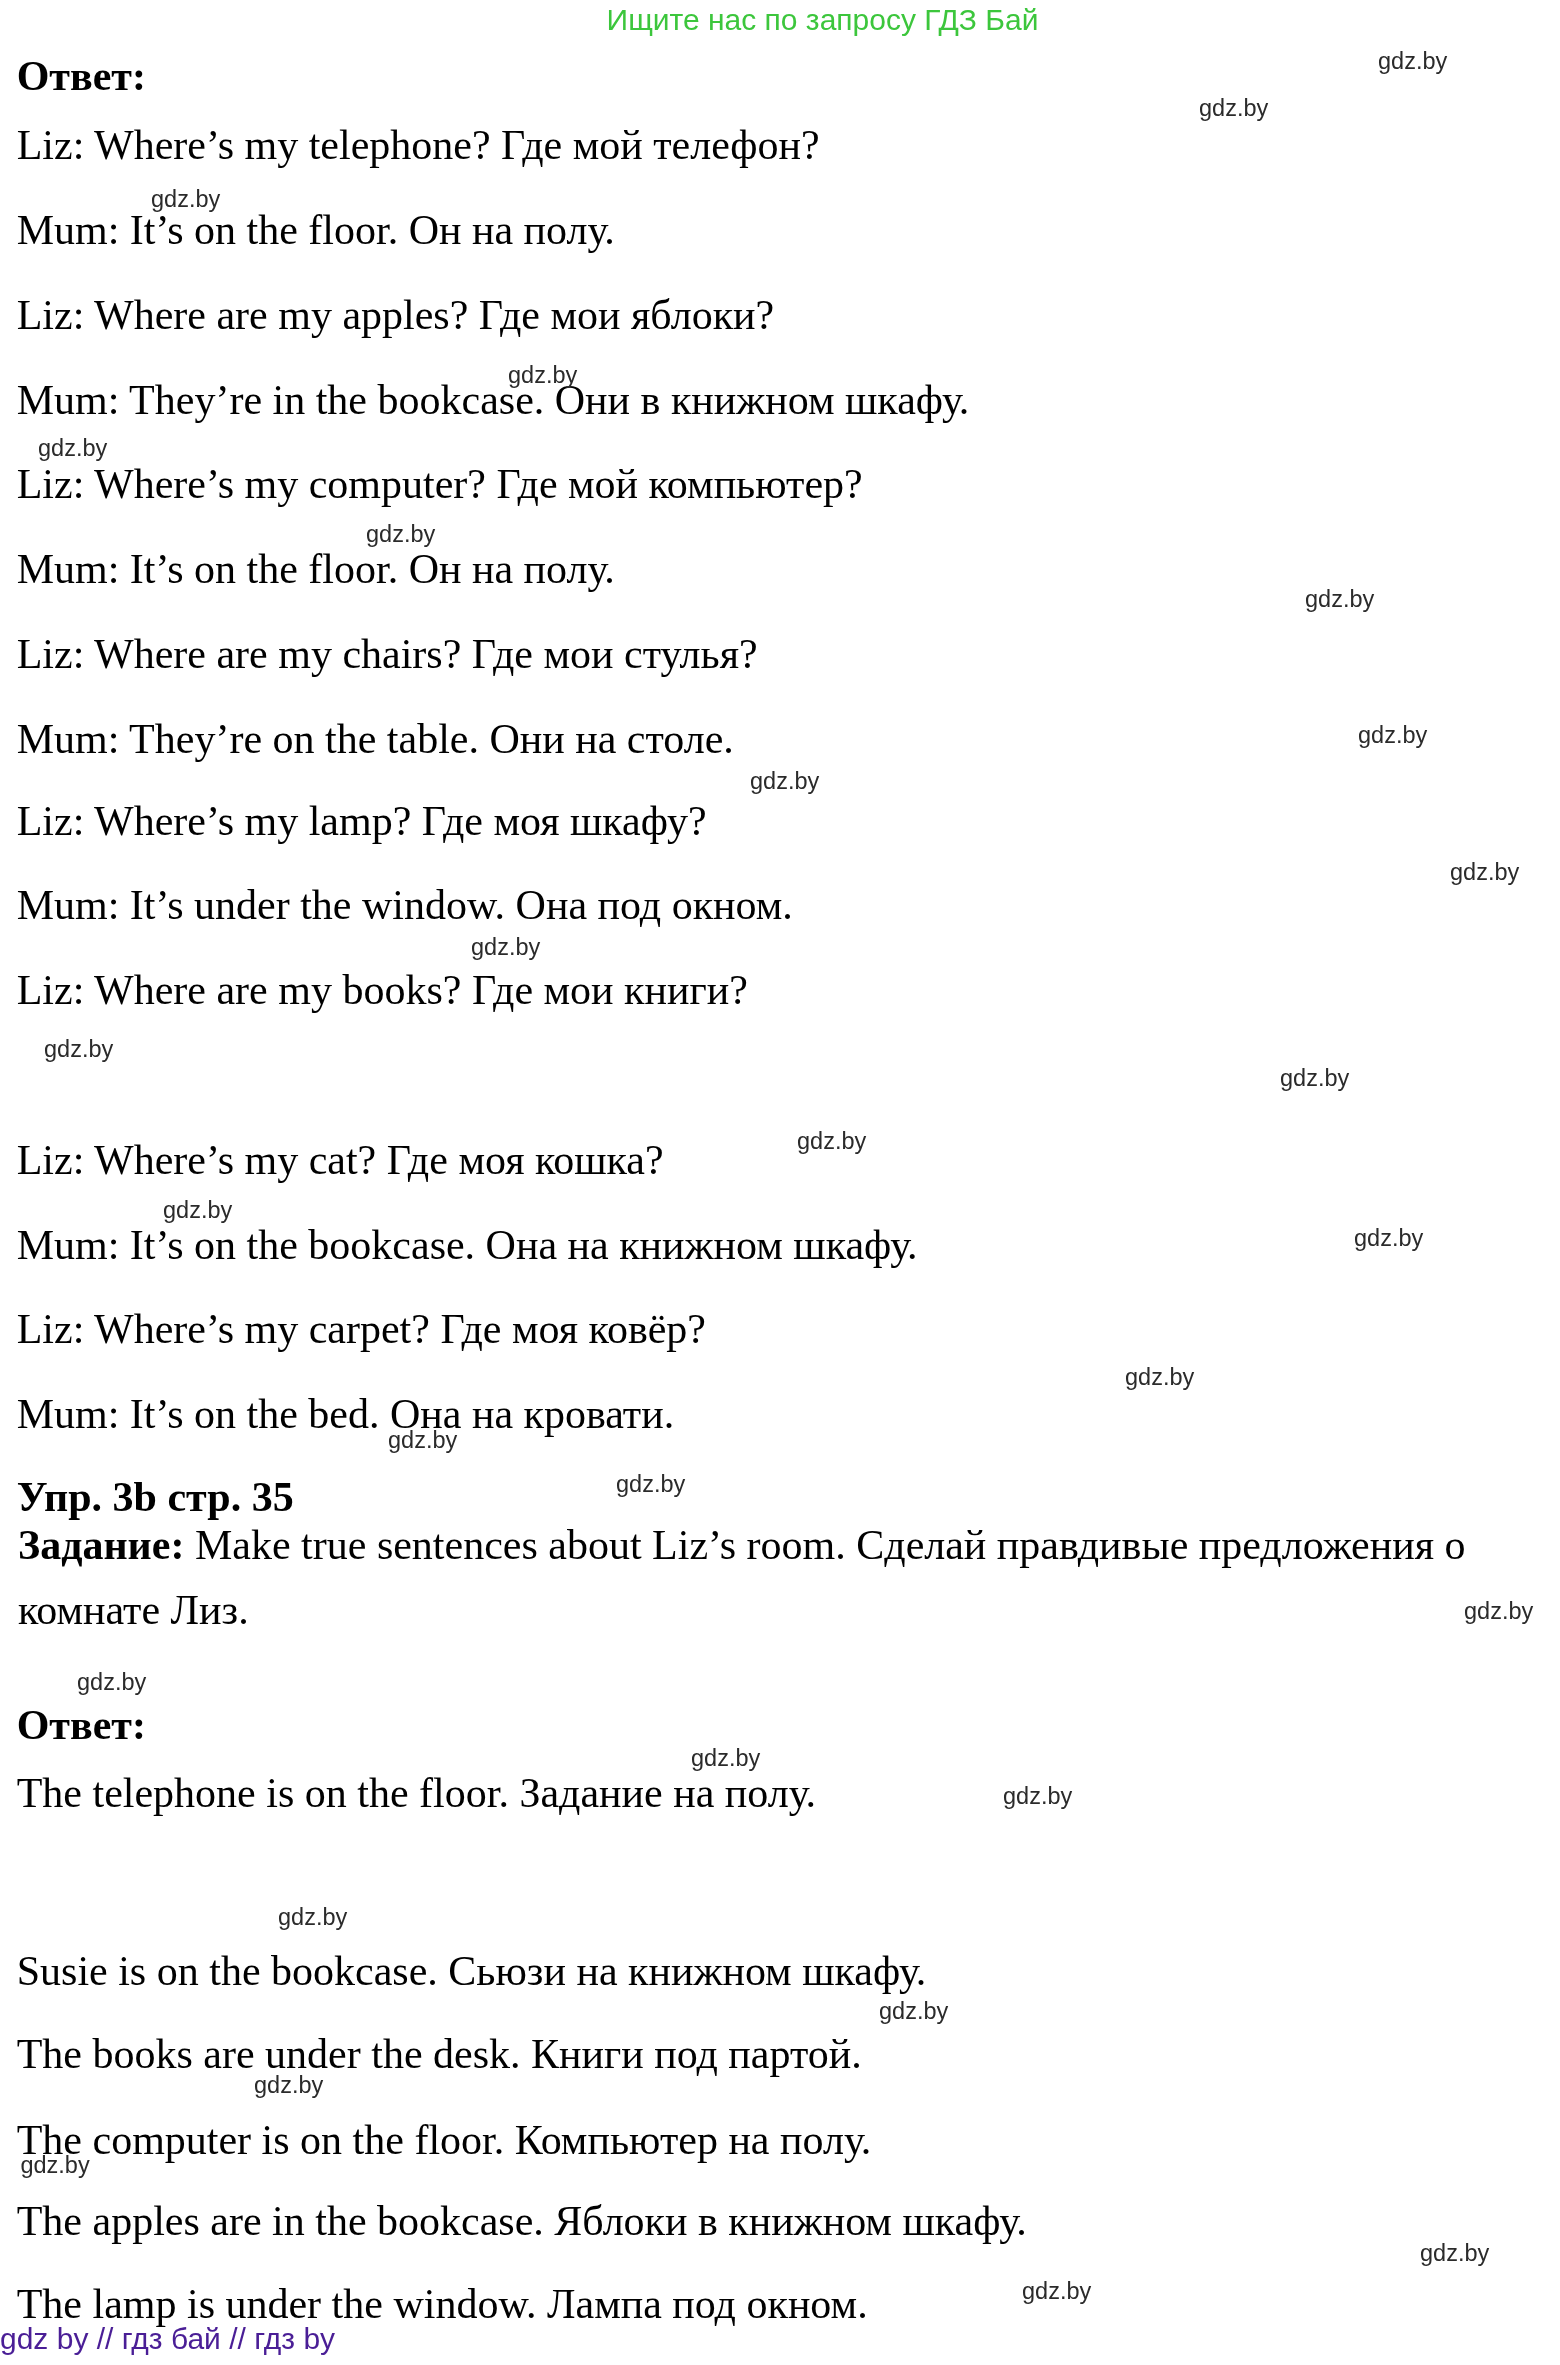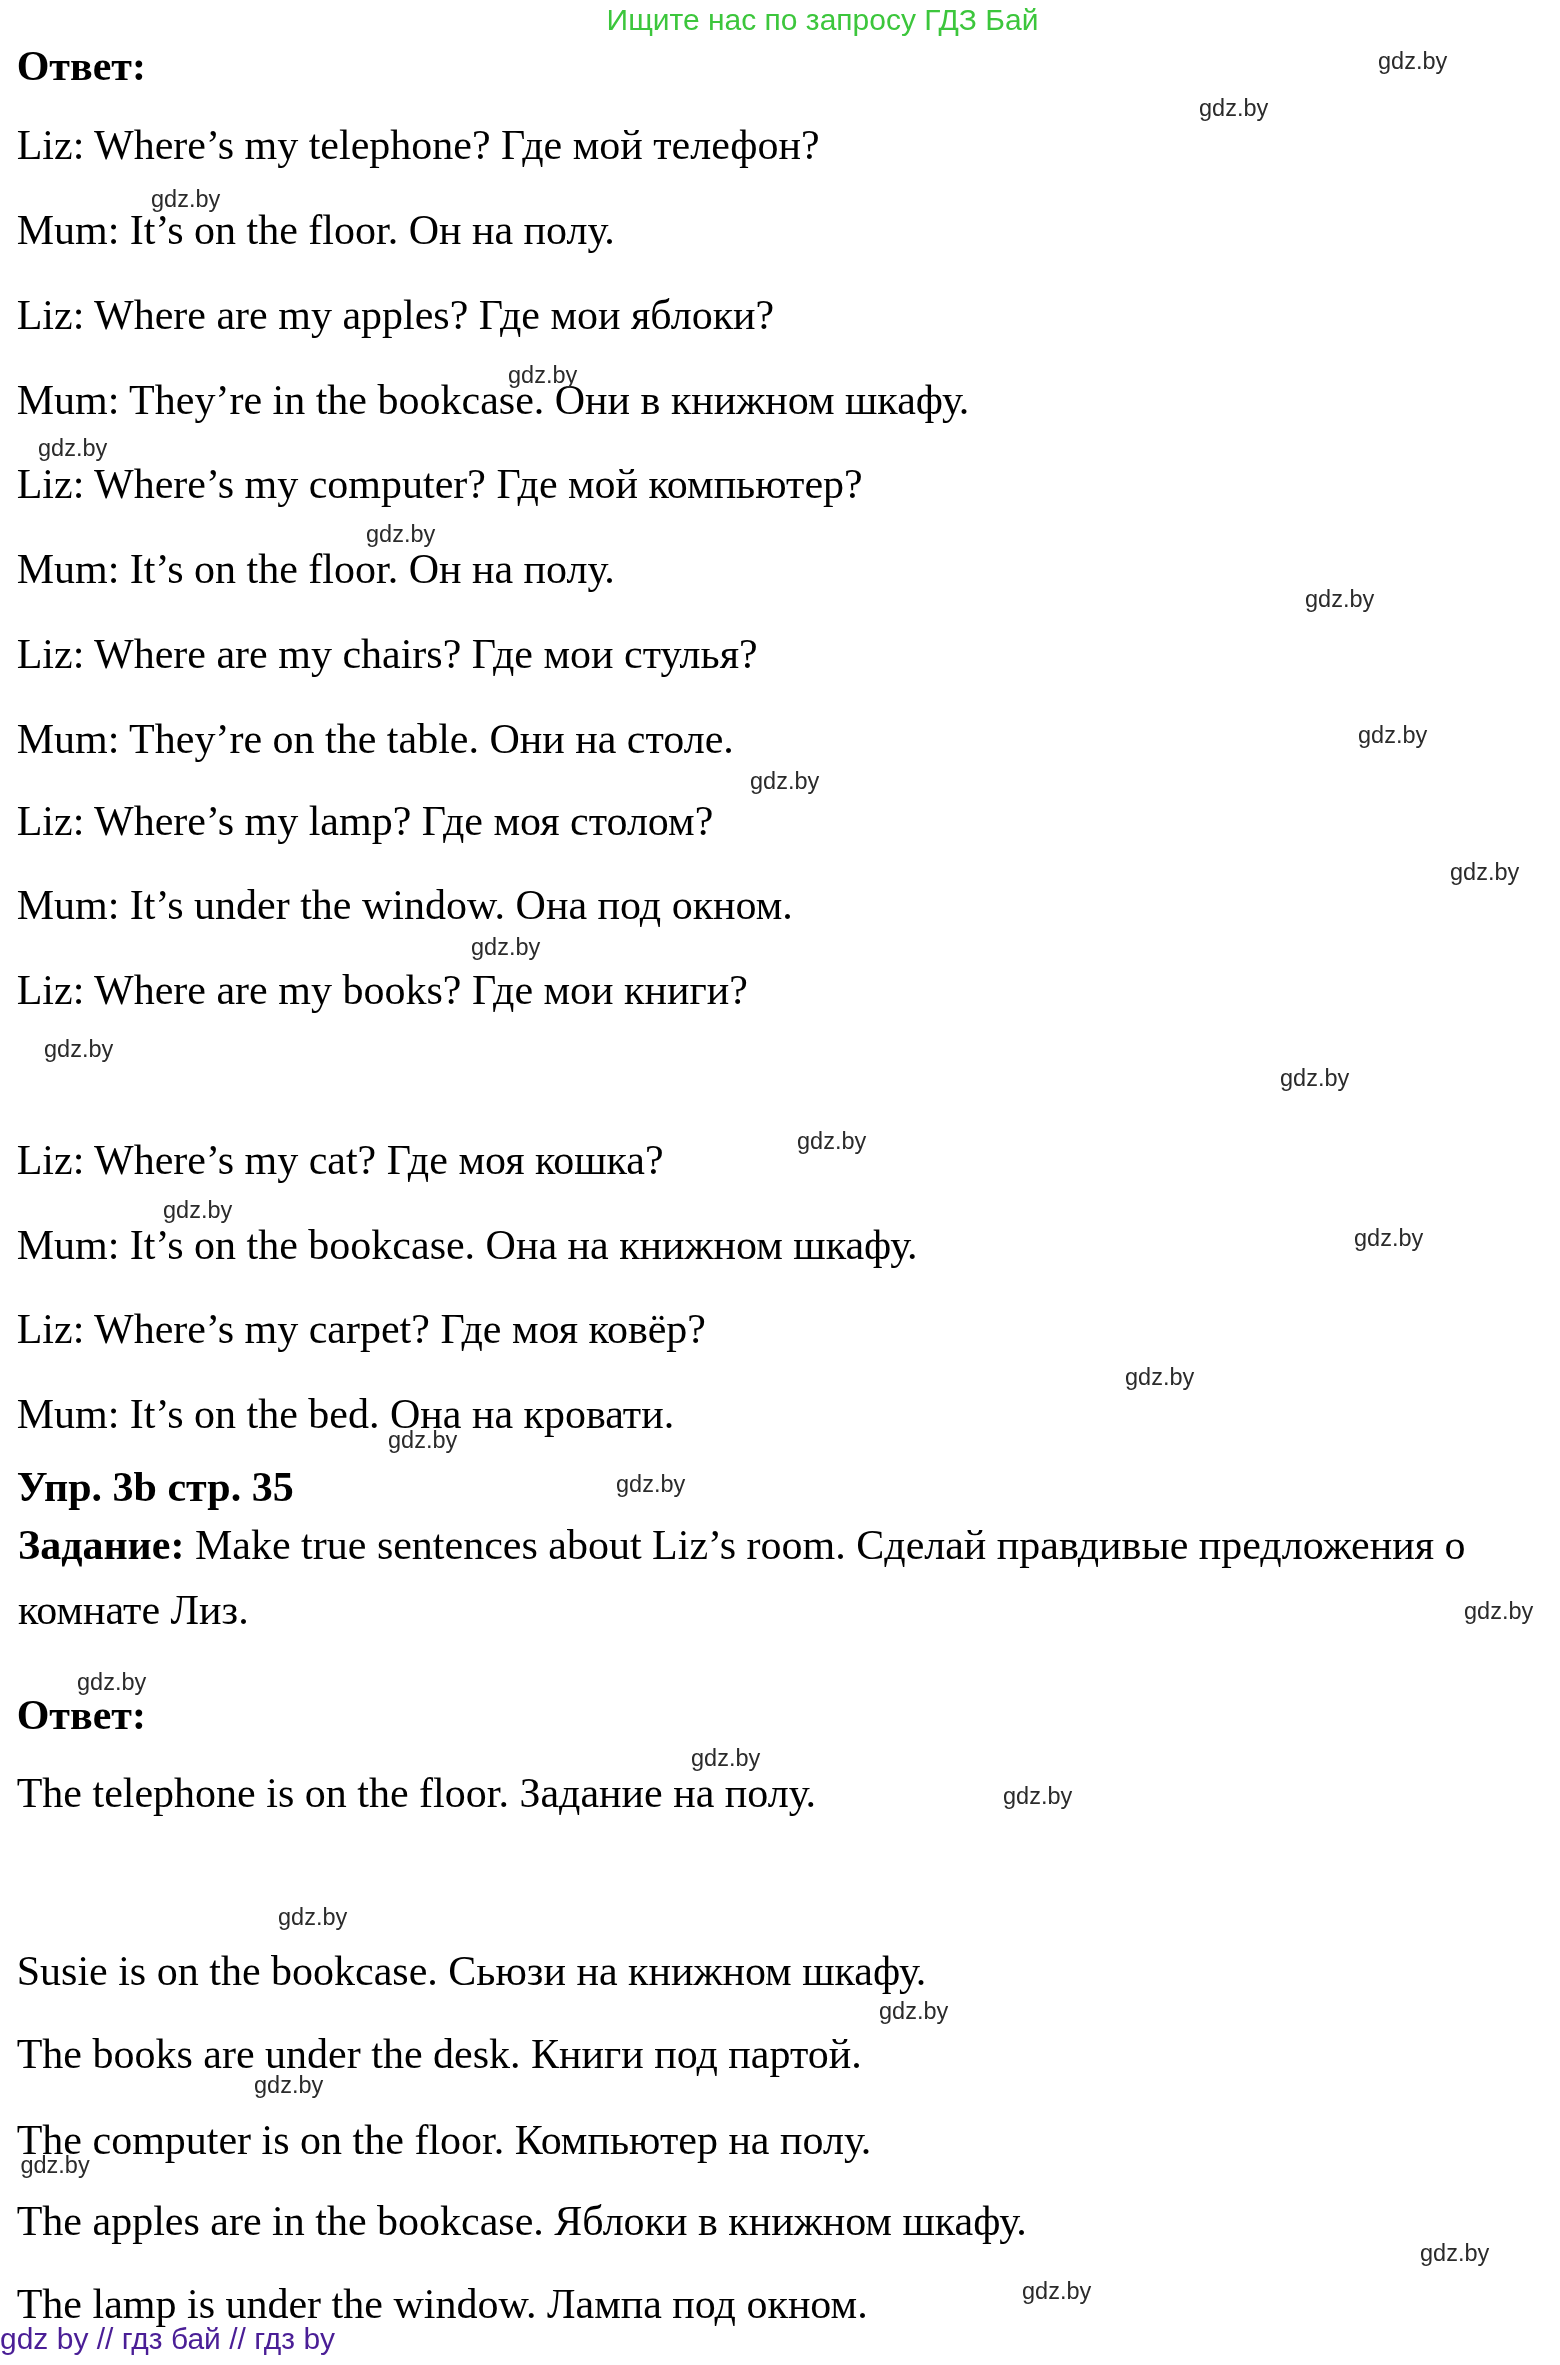--- a/index.html
+++ b/index.html
@@ -12,21 +12,21 @@
   }
   .promo{
     position:absolute; top:3px; left:0; width:100%; text-align:center;
     font:30px "Liberation Sans", sans-serif; color:var(--green); white-space:nowrap;margin-left:42px;
   }
   .line{
     position:absolute; left:16.7px; color:var(--ink);
     font-size:42px; line-height:1; white-space:nowrap;
     font-family:"Liberation Serif", serif;
   }
-  .bold{font-weight:bold;}
+  .bold{font-weight:bold;margin-top:10px;}
   .para{
     position:absolute; left:18px; top:1513px; width:1524px;
     color:var(--ink); font-size:42px; line-height:65px;
     font-family:"Liberation Serif", serif;
   }
   .wm{
     position:absolute; font:23.5px "Liberation Sans", sans-serif;
     color:var(--wm); white-space:nowrap;
   }
   .footer{
@@ -44,21 +44,21 @@
   <div class="line bold" style="top:45px">Ответ:</div>
 
   <div class="line" style="top:124px">Liz: Where’s my telephone? Где мой телефон?</div>
   <div class="line" style="top:209px">Mum: It’s on the floor. Он на полу.</div>
   <div class="line" style="top:294px">Liz: Where are my apples? Где мои яблоки?</div>
   <div class="line" style="top:379px">Mum: They’re in the bookcase. Они в книжном шкафу.</div>
   <div class="line" style="top:463px">Liz: Where’s my computer? Где мой компьютер?</div>
   <div class="line" style="top:548px">Mum: It’s on the floor. Он на полу.</div>
   <div class="line" style="top:633px">Liz: Where are my chairs? Где мои стулья?</div>
   <div class="line" style="top:718px">Mum: They’re on the table. Они на столе.</div>
-  <div class="line" style="top:800px">Liz: Where’s my lamp? Где моя столом?</div>
+  <div class="line" style="top:800px">Liz: Where’s my lamp? Где моя шкафу?</div>
   <div class="line" style="top:884px">Mum: It’s under the window. Она под окном.</div>
   <div class="line" style="top:969px">Liz: Where are my books? Где мои книги?</div>
   <div class="line" style="top:1139px">Liz: Where’s my cat? Где моя кошка?</div>
   <div class="line" style="top:1224px">Mum: It’s on the bookcase. Она на книжном шкафу.</div>
   <div class="line" style="top:1308px">Liz: Where’s my carpet? Где моя ковёр?</div>
   <div class="line" style="top:1393px">Mum: It’s on the bed. Она на кровати.</div>
 
   <div class="line bold" style="top:1466px">Упр. 3b стр. 35</div>
 
   <div class="para"><span class="bold">Задание:</span> <span>Make true sentences about Liz’s room. Сделай правдивые предложения о комнате Лиз.</span></div>

